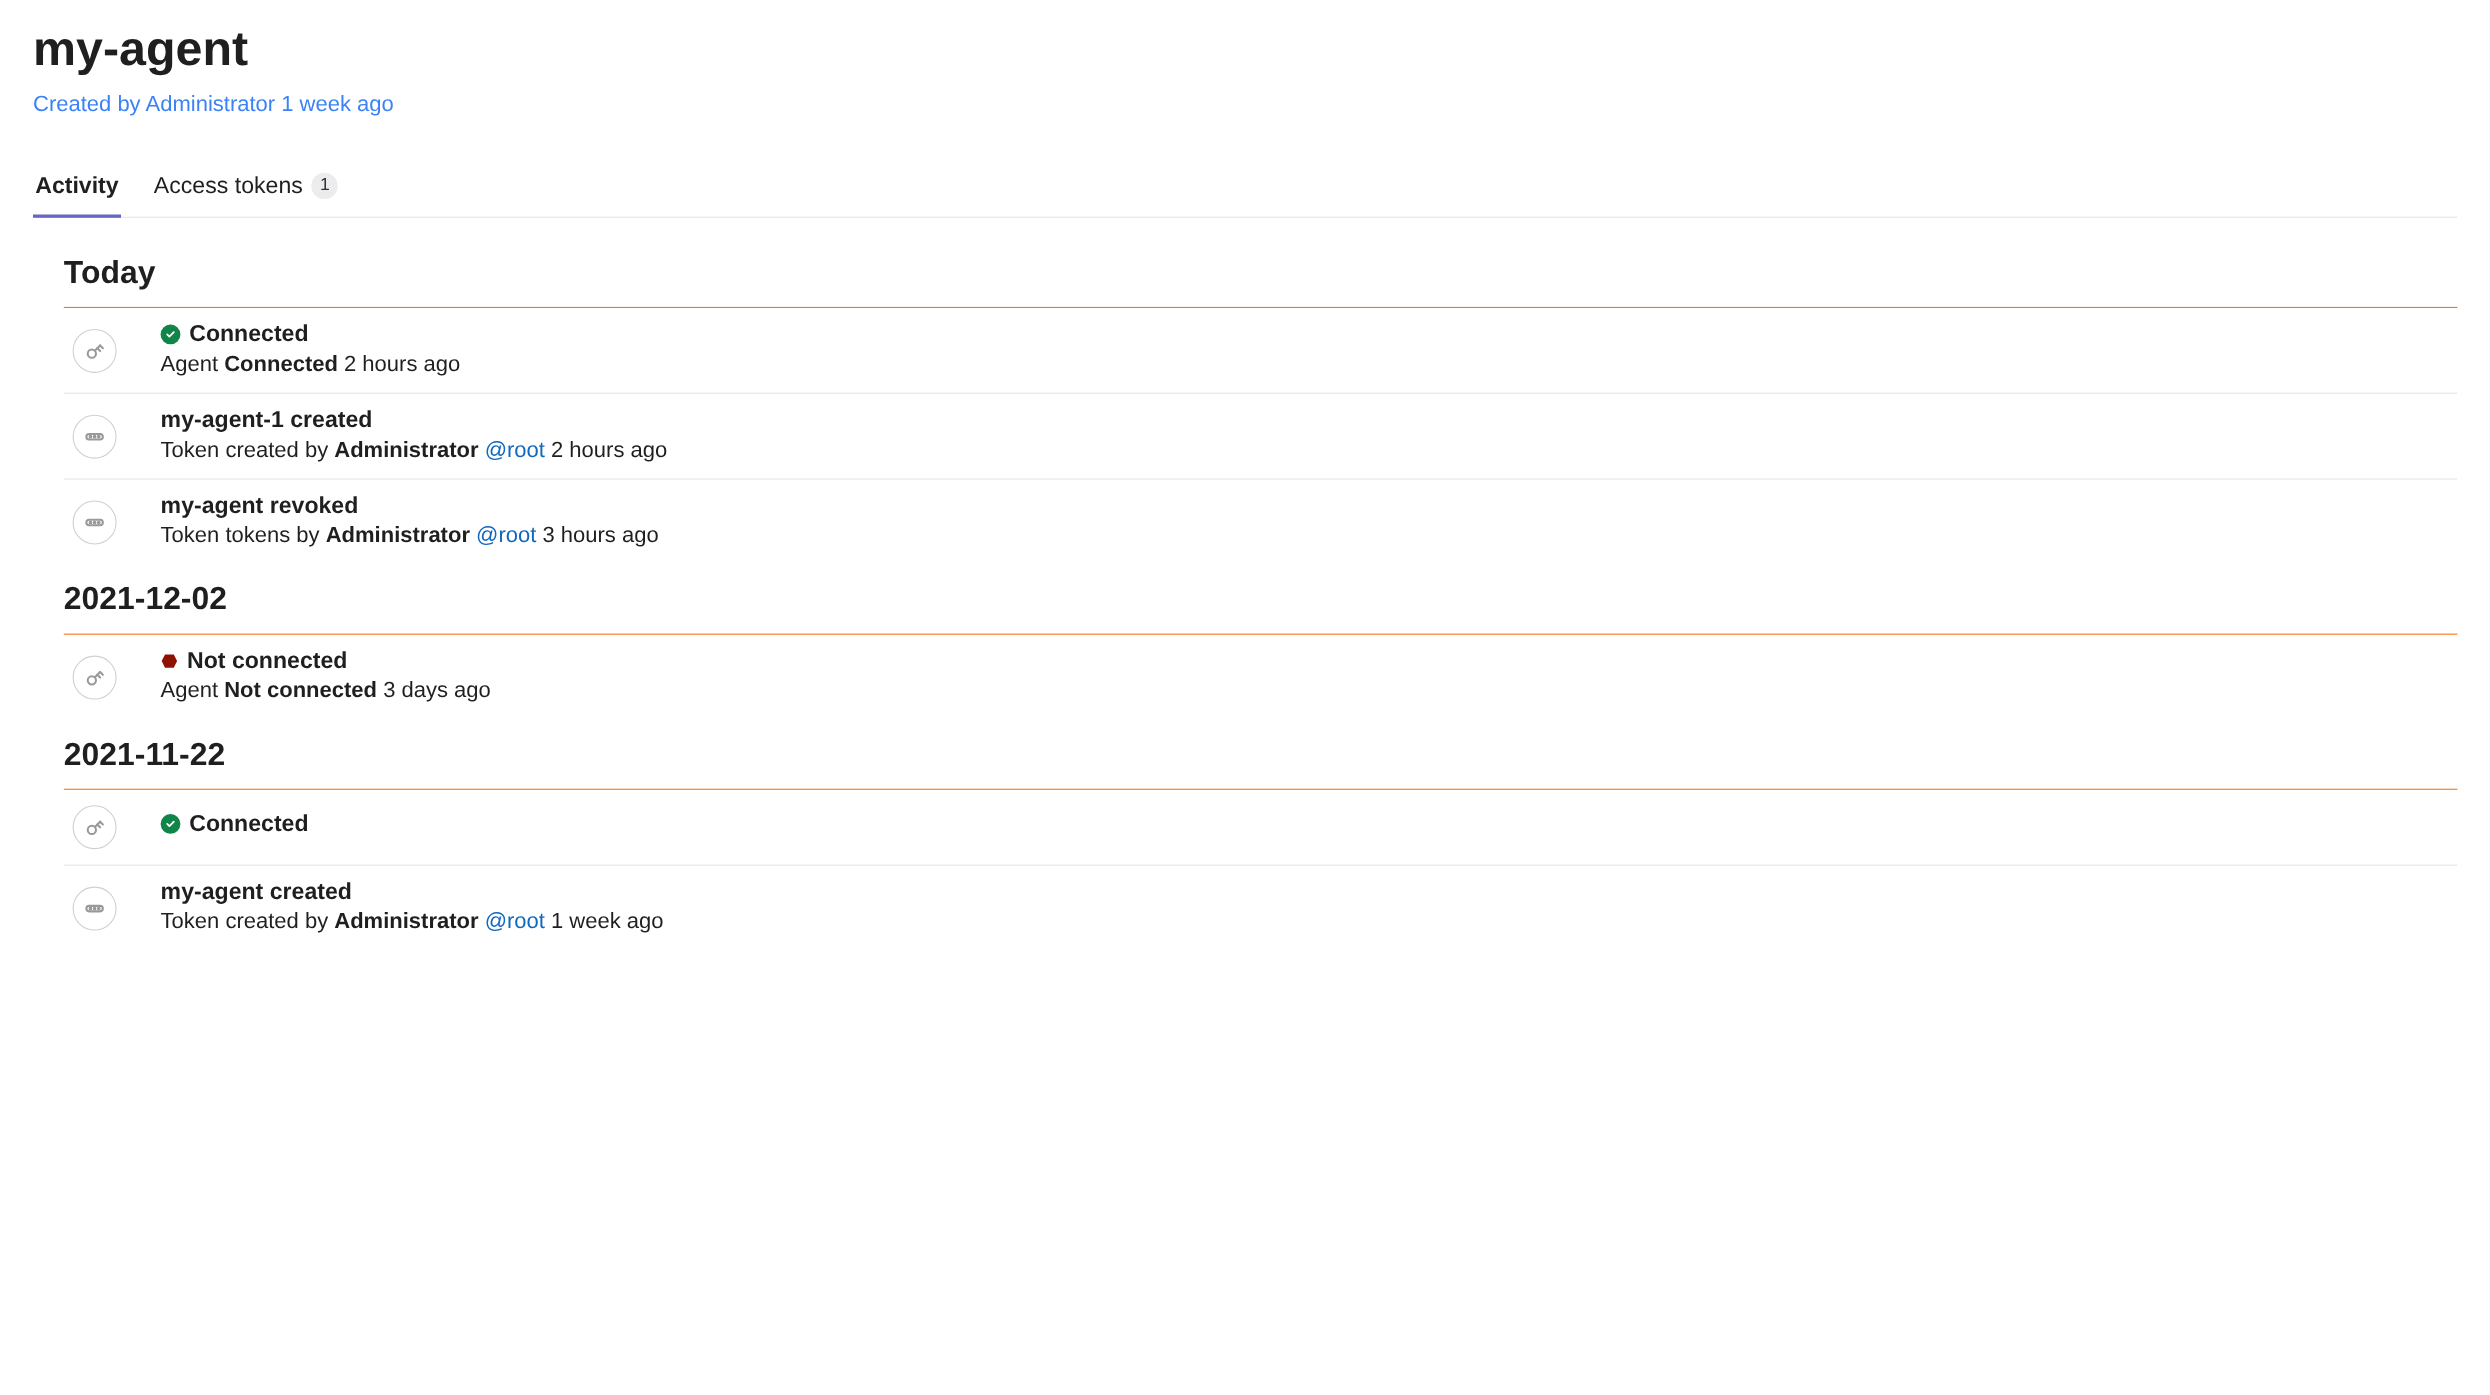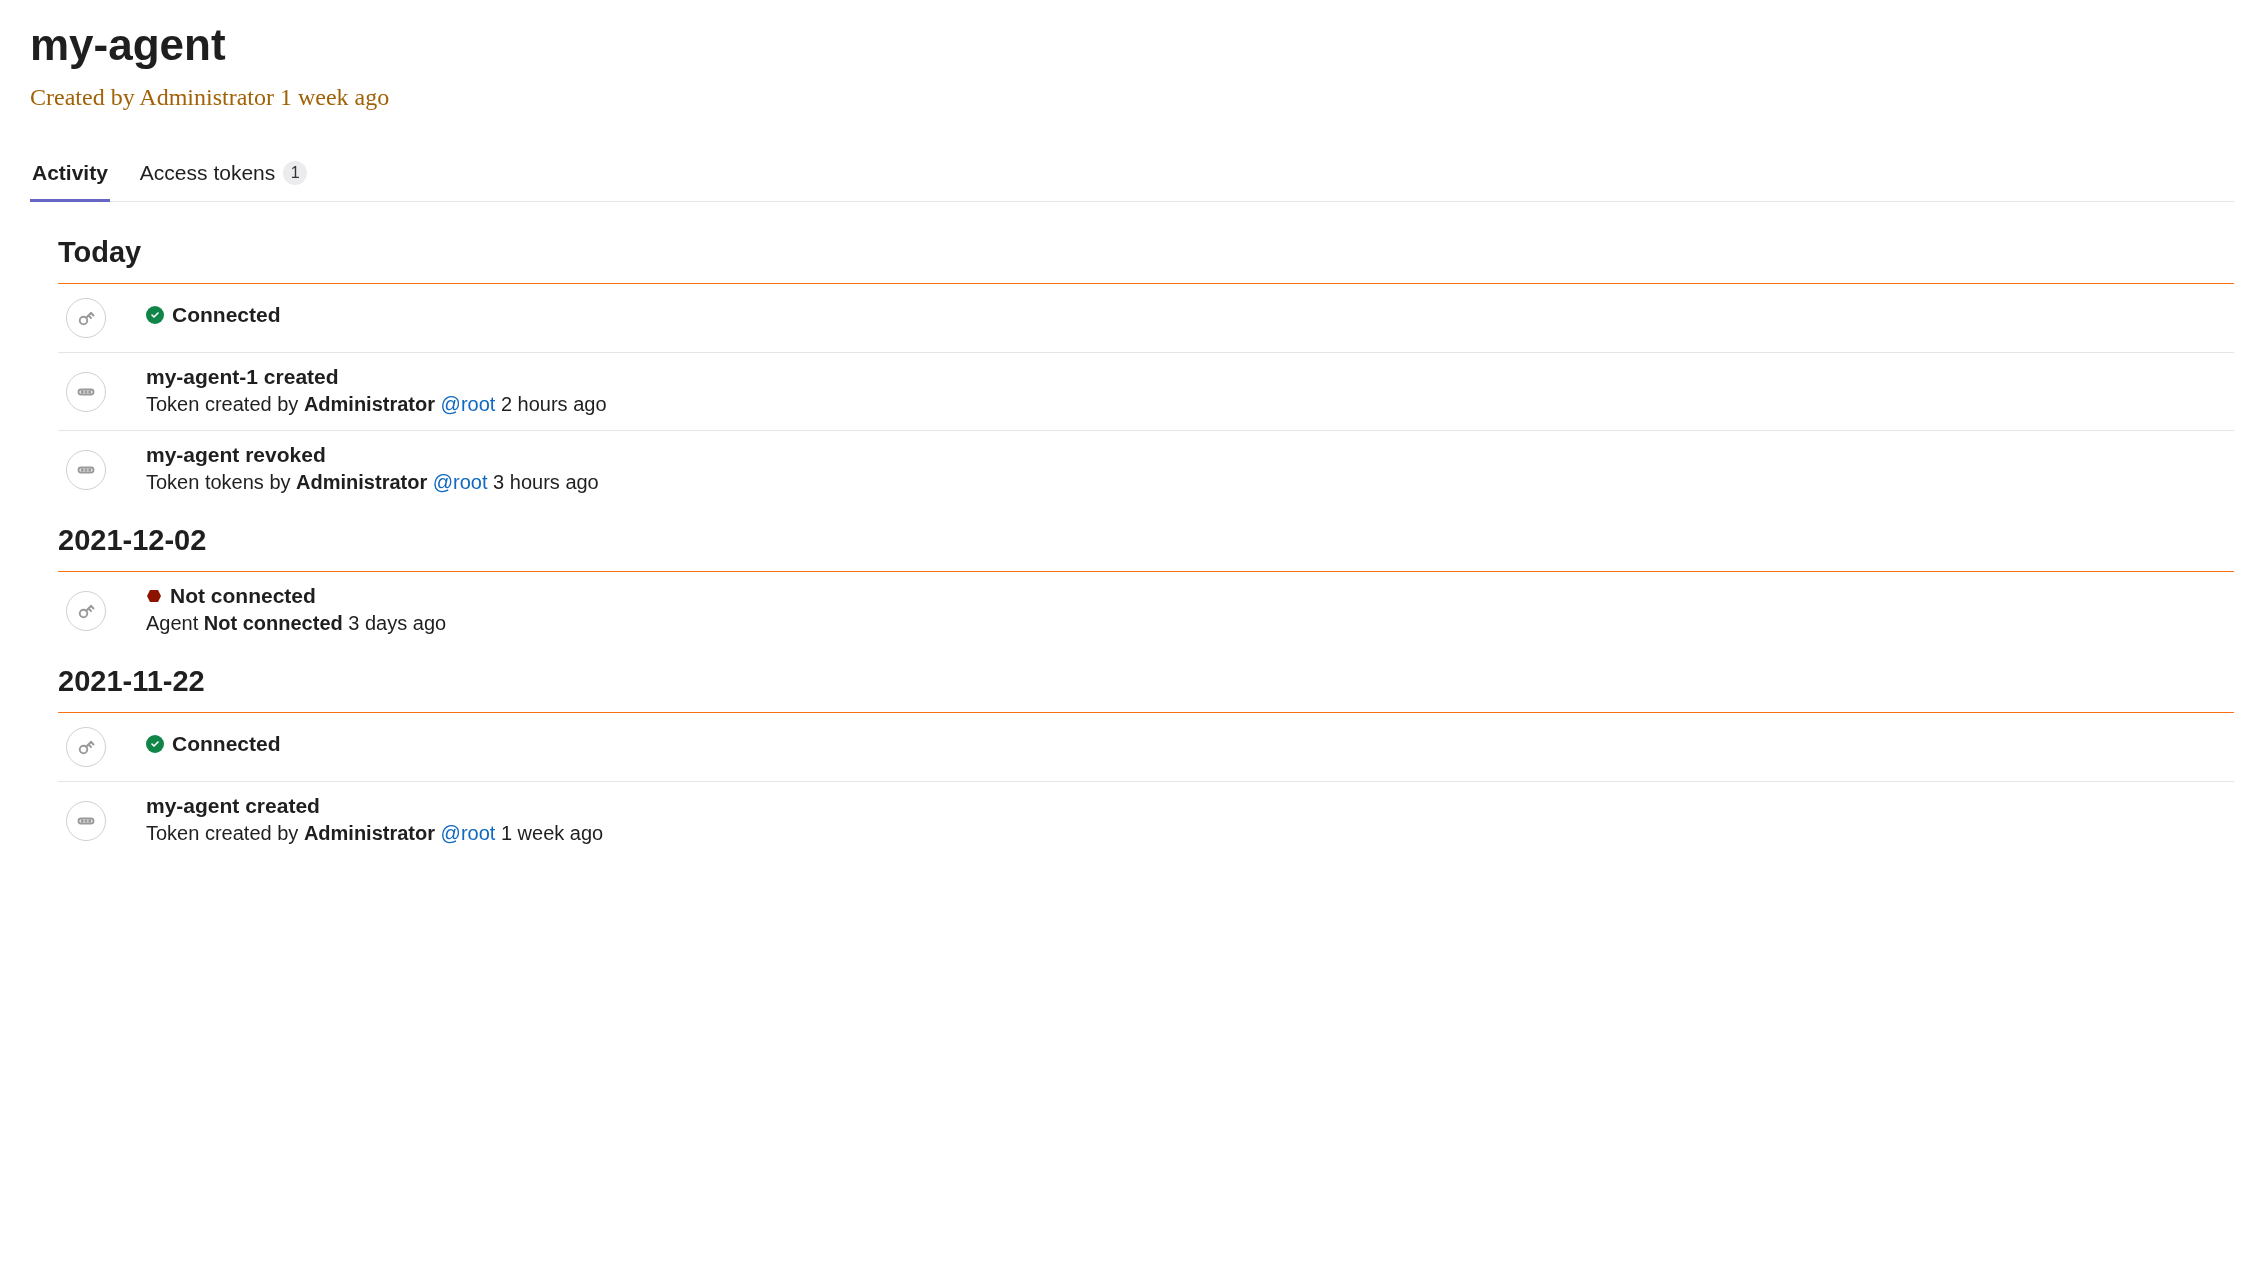--- a/index.html
+++ b/index.html
@@ -10,24 +10,23 @@
     padding: 20px 30px;
     font-size: 16px;
   }
   .page-title {
     font-size: 44px;
     font-weight: 700;
     margin-bottom: 14px;
     color: #1f1f1f;
   }
   .page-subhead {
-    font-size: 24px;
-    color: #a16207;
+    font-size: 20px;
+    color: #3b82f6;
     margin-bottom: 40px;
-    font-family: Liberation Serif, serif;
   }
   .tabs {
     display: flex;
     gap: 28px;
     border-bottom: 1px solid #e5e5e5;
     margin-bottom: 18px;
   }
   .tab {
     padding: 10px 2px 16px 2px;
     font-size: 21px;
@@ -160,20 +159,21 @@
       </div>
       <div class="event-body">
         <div class="event-title">
           <span class="status-dot-green">
             <svg viewBox="0 0 10 10">
               <path d="M2 5 L4 7 L8 3" stroke="#fff" stroke-width="1.6" fill="none" stroke-linecap="round" stroke-linejoin="round"></path>
             </svg>
           </span>
           <span>Connected</span>
         </div>
+        <div class="event-sub"><span>Agent</span> <strong>Connected</strong> <span>2 hours ago</span></div>
       </div>
     </div>
     <div class="event">
       <div class="icon-circle">
         <svg viewBox="0 0 16 16" fill="none" stroke="#999" stroke-width="1.5" stroke-linecap="round">
           <rect x="2" y="6" width="12" height="4" rx="2"></rect>
           <circle cx="5" cy="8" r="0.6" fill="#999"></circle>
           <circle cx="8" cy="8" r="0.6" fill="#999"></circle>
           <circle cx="11" cy="8" r="0.6" fill="#999"></circle>
         </svg>

